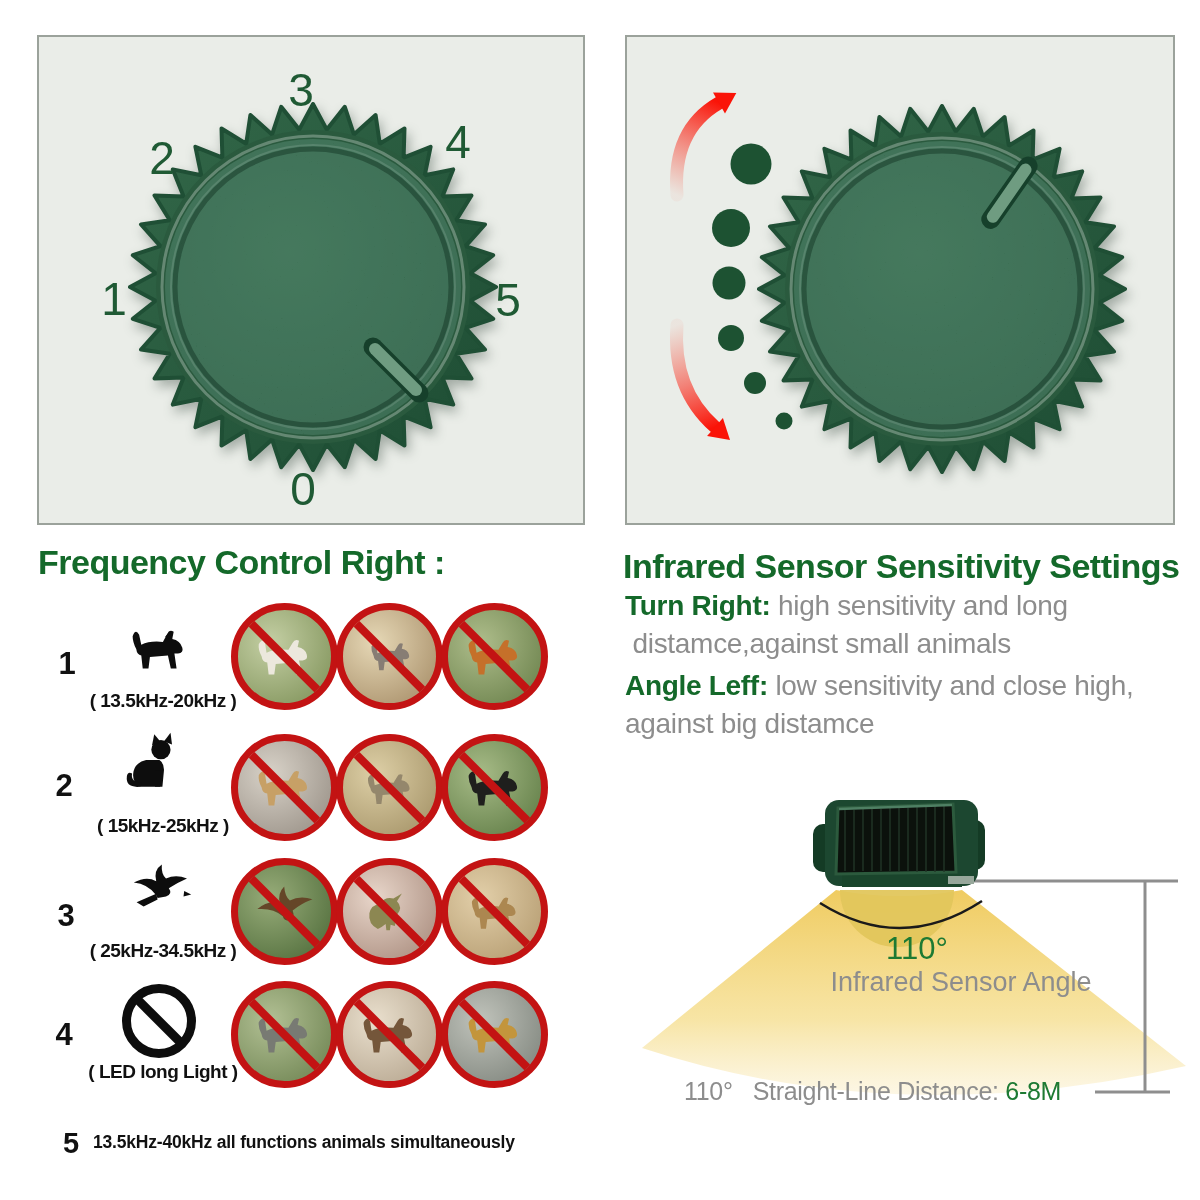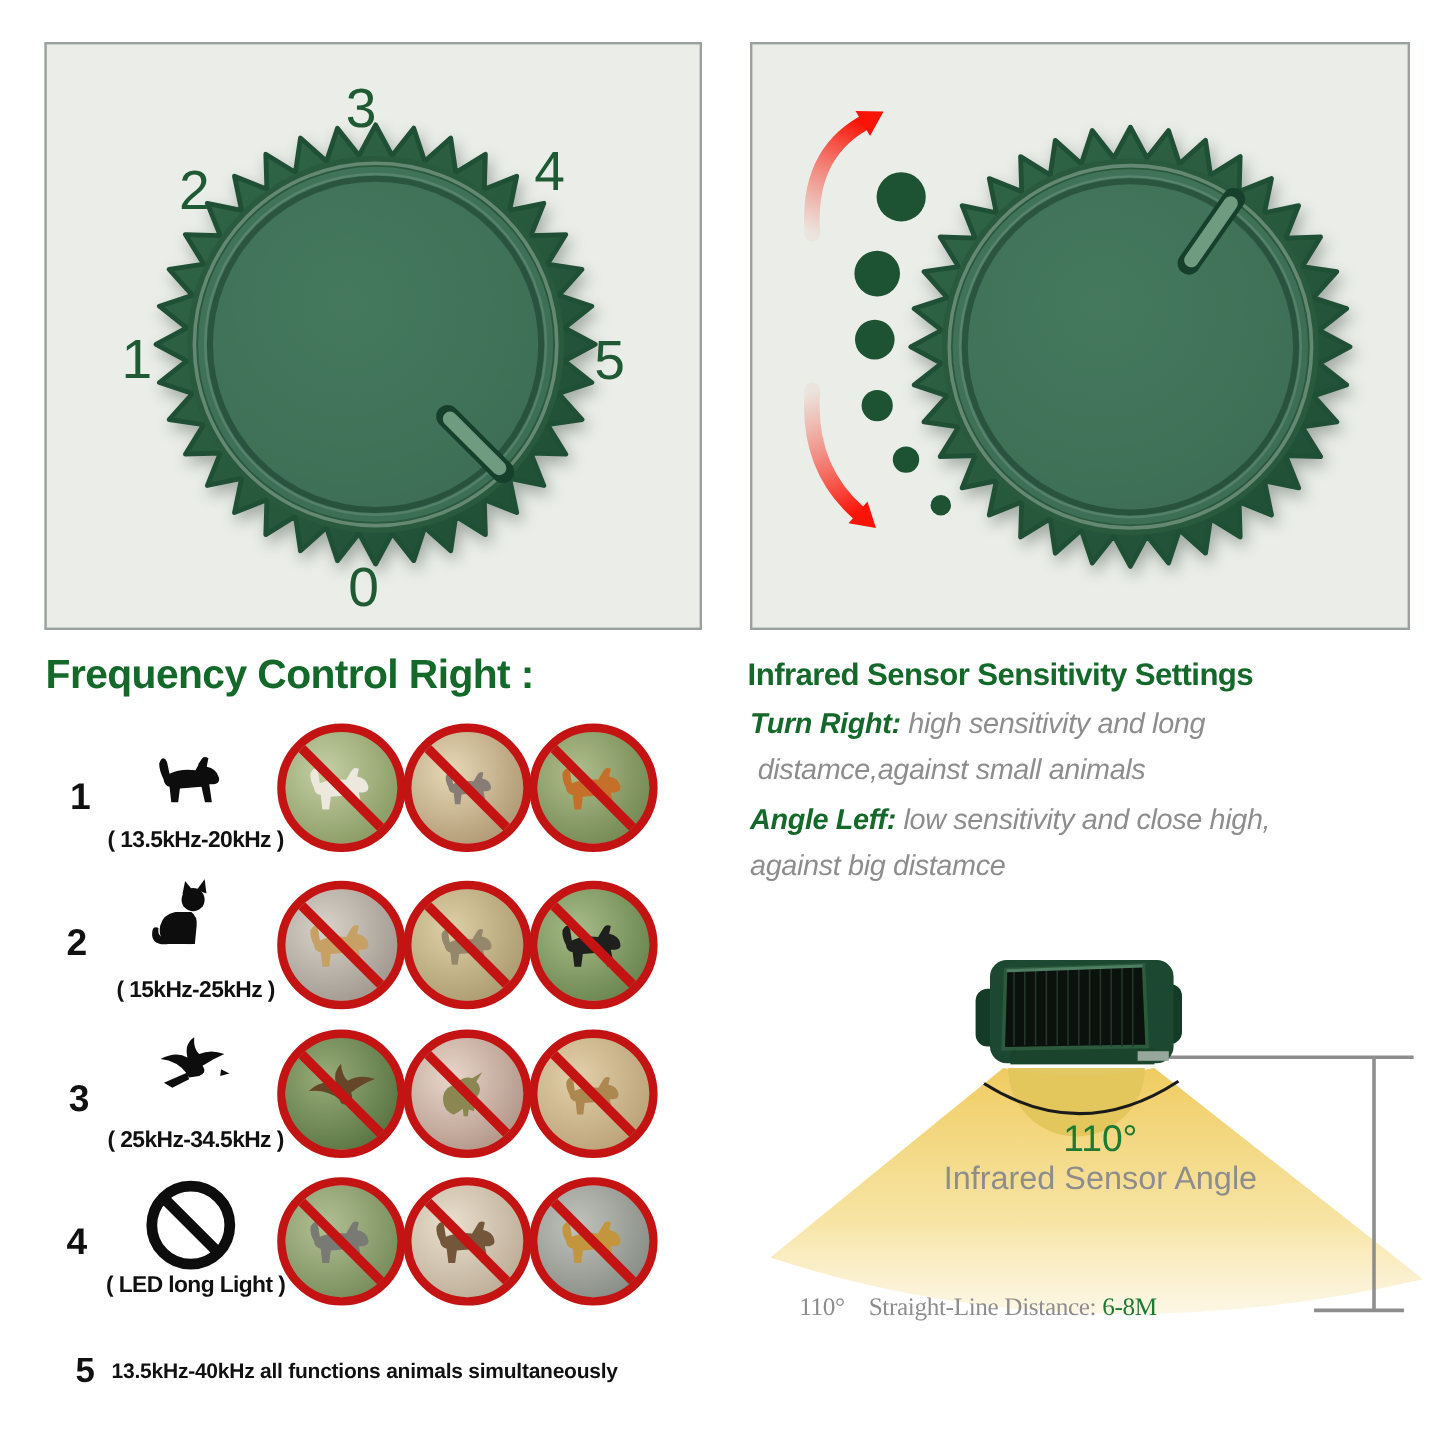--- a/index.html
+++ b/index.html
@@ -13,22 +13,22 @@
   #panel-left{left:37px;top:35px;width:548px;height:490px;}
   #panel-right{left:625px;top:35px;width:550px;height:490px;}
   .panel svg{position:absolute;left:0;top:0;}
   .dial-num{
     position:absolute;transform:translate(-50%,-50%);
     color:#1f5a34;font-size:46px;font-weight:400;line-height:1;
   }
   
   .h-green{position:absolute;color:#14692a;font-weight:700;letter-spacing:-.5px;}
   #freq-title{left:38px;top:543px;font-size:34px;}
-  #sens-title{left:623px;top:547px;font-size:26px;text-align:right;}
-  .sens-line{position:absolute;font-size:24px;color:#8d8d8d;letter-spacing:-.3px;white-space:pre;font-style:italic;}
+  #sens-title{left:623px;top:547px;font-size:34px;text-align:right;}
+  .sens-line{position:absolute;font-size:28px;color:#8d8d8d;letter-spacing:-.3px;white-space:pre;}
   .sens-line b{color:#14692a;font-weight:700;}
   
   .row-num{position:absolute;width:30px;text-align:center;transform:translateY(-50%);
     font-size:31px;font-weight:700;color:#111;}
   .row-range{position:absolute;width:160px;text-align:center;font-size:19px;font-weight:700;color:#111;
     letter-spacing:-.5px;white-space:nowrap;}
   .row-icon{position:absolute;}
   .row-icon svg{display:block;width:100%;height:100%;}
   
   .nosign{position:absolute;box-sizing:border-box;border:9px solid #0d0d0d;border-radius:50%;}
@@ -54,23 +54,23 @@
   .p-boar{background:radial-gradient(circle at 35% 35%,#e9dfcd,#bfb09a 75%);}
   .p-marten{background:radial-gradient(circle at 35% 35%,#c0c3bb,#8b9088 75%);}
   .f-dog{fill:#ece8dd;} .f-mouse{fill:#877d74;} .f-fox{fill:#c5702a;}
   .f-cat{fill:#c7a066;} .f-badger{fill:#94876c;} .f-skunk{fill:#1f1f1d;}
   .f-bat{fill:#654628;} .f-bird{fill:#8c8752;} .f-squirrel{fill:#ac8750;}
   .f-raccoon{fill:#787a73;} .f-boar{fill:#74563a;} .f-marten{fill:#c3953c;}
   
   #diagram-svg{position:absolute;left:630px;top:790px;}
   .diag-text{position:absolute;transform:translate(-50%,-50%);white-space:nowrap;}
   #angle-value{color:#1d7a33;font-size:31px;font-weight:400;}
-  #angle-caption{color:#8d8d8d;font-size:27px;}
-  #distance-line{position:absolute;left:666px;top:1077px;font-size:21px;color:#8d8d8d;
-    white-space:nowrap;letter-spacing:-.3px;font-family:Liberation Serif, serif;}
+  #angle-caption{color:#8d8d8d;font-size:27px;margin-left:44px;}
+  #distance-line{position:absolute;left:684px;top:1077px;font-size:25px;color:#8d8d8d;
+    white-space:nowrap;letter-spacing:-.3px;}
   #distance-line .gap{display:inline-block;width:20px;}
   #distance-line .val{color:#1d7a33;}
   
   #row5-num{position:absolute;left:56px;top:1127px;width:30px;text-align:center;
     font-size:29px;font-weight:700;color:#111;}
   #row5-text{position:absolute;left:93px;top:1132px;font-size:17.5px;font-weight:700;color:#111;
     letter-spacing:-.2px;}
   .hidden-defs{position:absolute;width:0;height:0;overflow:hidden;}
 </style>
 </head>

